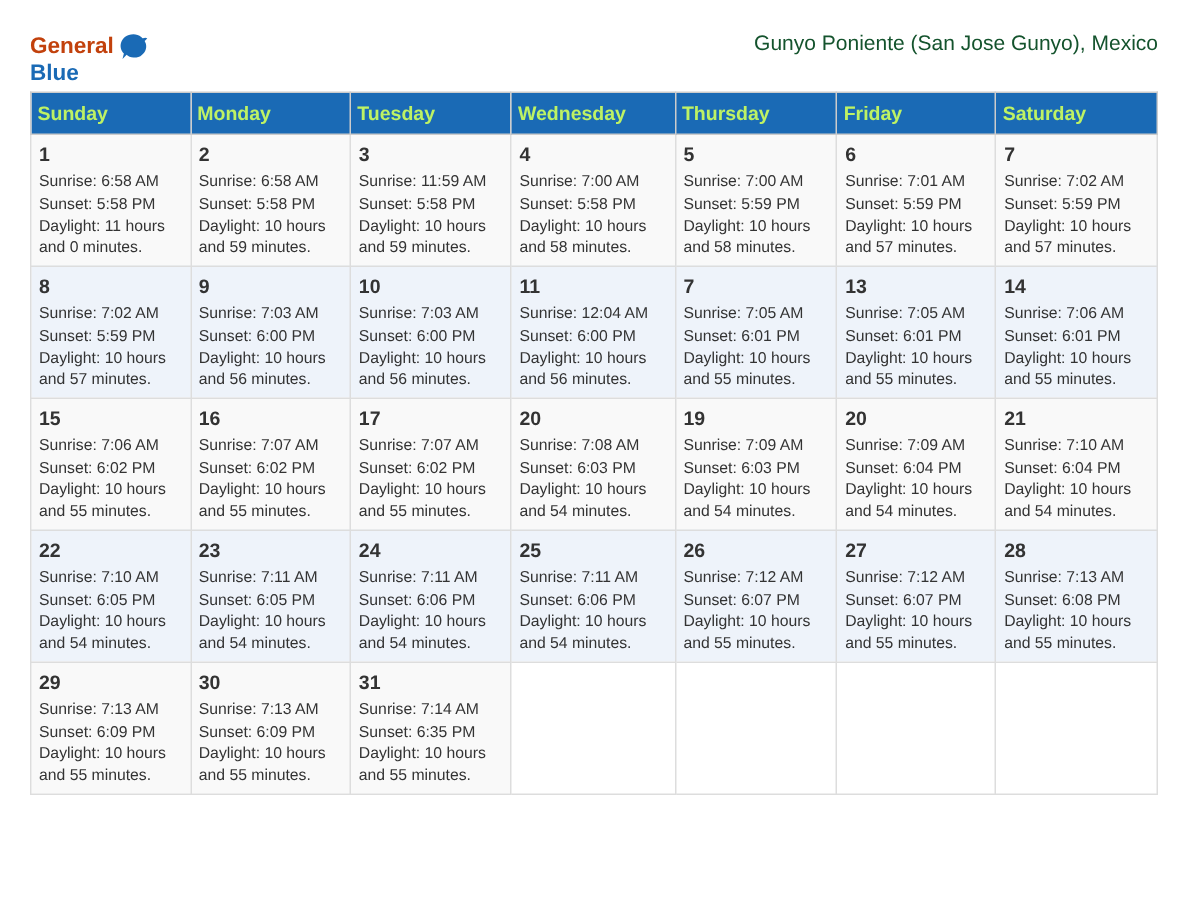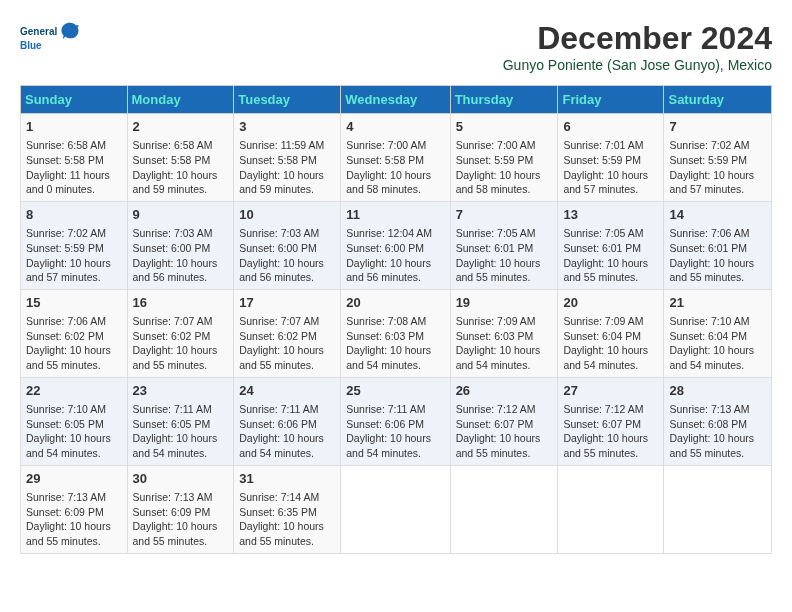--- a/index.html
+++ b/index.html
@@ -37,21 +37,21 @@
       text-align: right;
       margin-bottom: 8px;
     }
     .calendar-table {
       width: 100%;
       border-collapse: collapse;
       font-size: 11px;
     }
     .calendar-table thead tr th {
       background-color: #1a6ab5;
-      color: #5eead4;
+      color: #bef264;
       padding: 6px 4px;
       text-align: left;
       font-size: 13px;
       font-weight: bold;
       border: 1px solid #ccc;
     }
     .calendar-table tbody tr td {
       vertical-align: top;
       padding: 4px 5px;
       border: 1px solid #ddd;
@@ -78,30 +78,29 @@
       background: #fff !important;
     }
   </style>
 </head>
 <body>
 
 <div class="header-logo">
   <div class="logo-container">
     <div>
       <div>
-        <span style="font-size:10px;font-weight:bold;color:#0c4a6e;">General</span><svg class="logo-icon" viewBox="0 0 24 24" style="display:inline-block;vertical-align:middle;width:22px;height:22px;">
+        <span style="font-size:15px;font-weight:bold;color:#c2410c;">General</span><svg class="logo-icon" viewBox="0 0 24 24" style="display:inline-block;vertical-align:middle;width:22px;height:22px;">
             <path d="M12 3 C16 3 20 6 21 10 C22 14 20 17 17 19 C15 20 13 20 12 20 C10 20 8 19 7 18 L4 21 L5 17 C3 15 2 12 3 9 C4 6 7 3 12 3Z" fill="#1a6ab5"></path>
             <path d="M17 7 Q20 5 22 6 Q20 9 17 9Z" fill="#1a6ab5"></path>
           </svg>
       </div>
-      <div style="font-size:10px;font-weight:bold;color:#1a6ab5;margin-top:-2px;">Blue</div>
+      <div style="font-size:15px;font-weight:bold;color:#1a6ab5;margin-top:-2px;">Blue</div>
     </div>
   </div>
   <div>
-    <div class="month-title">December 2024</div>
     <div class="location-title">Gunyo Poniente (San Jose Gunyo), Mexico</div>
   </div>
 </div>
 
 <table class="calendar-table">
   <thead>
     <tr>
     <th>Sunday</th>
         <th>Monday</th>
         <th>Tuesday</th>

